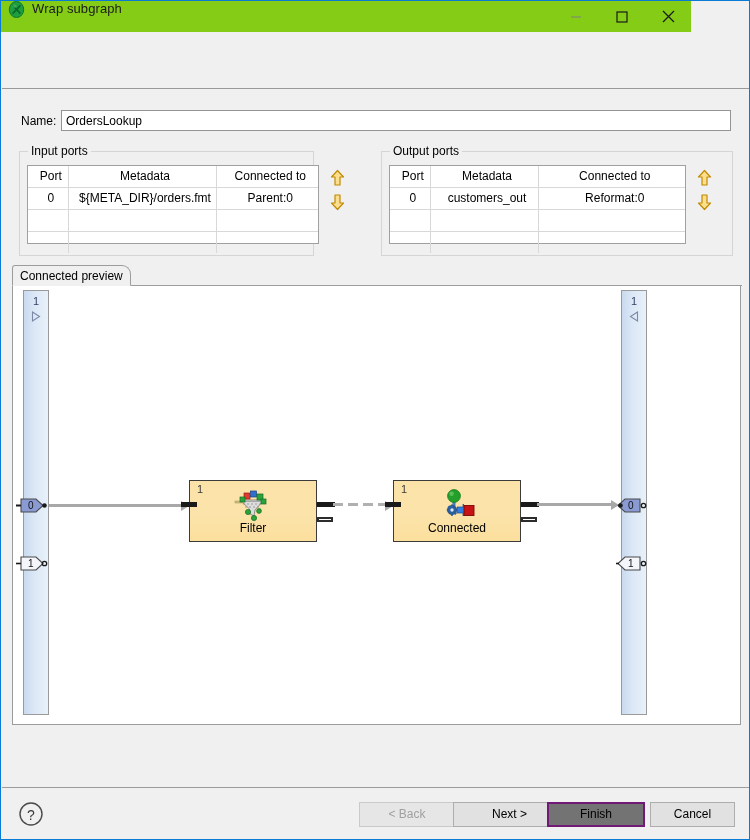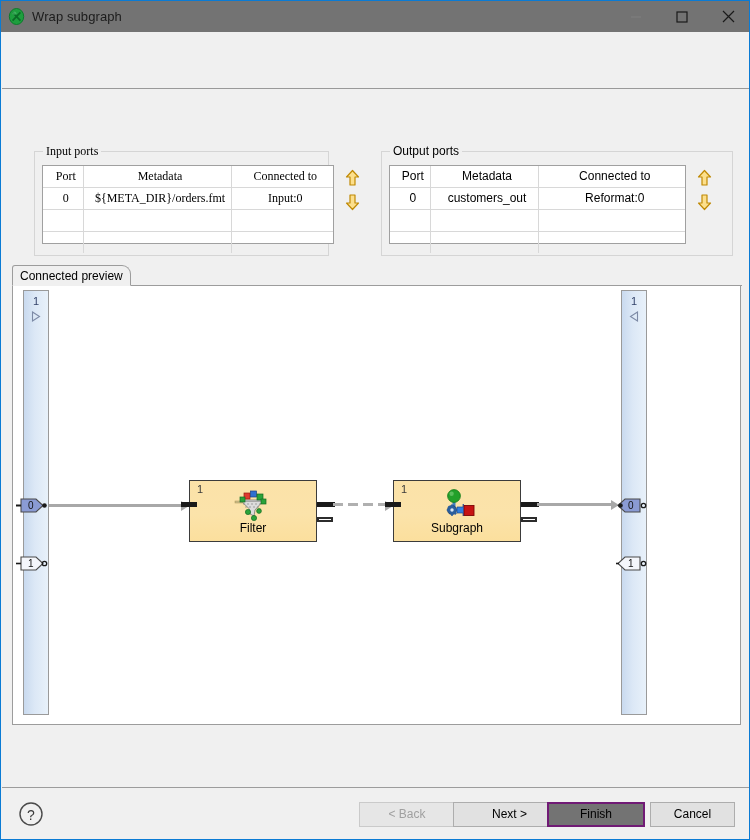--- a/index.html
+++ b/index.html
@@ -20,24 +20,24 @@
     box-sizing: border-box;
     border: 1px solid #0a7bd4;
     background: #f0f0f0;
     overflow: hidden;
   }
 
   
   .titlebar {
     position: absolute;
     left: 0; top: 0;
-    width: 750px; height: 31px;
-    background: #737373;
+    width: 690px; height: 31px;
+    background: #84cc16;
     display: flex;
-    align-items: center;
+    align-items: flex-start;
   }
   .titlebar-icon {
     margin-left: 7px;
     width: 17px; height: 17px;
     position: relative;
   }
   .title-text {
     margin-left: 7px;
     font-size: 13px;
     color: #1c1c1c;
@@ -119,21 +119,21 @@
   }
 
   
   .group {
     position: absolute;
     box-sizing: border-box;
     border: 1px solid #d5d5d5;
     top: 62px;
     height: 105px;
   }
-  .group.input { left: 32px; width: 295px; font-family: Liberation Serif, serif; }
+  .group.input { left: 17px; width: 295px; }
   .group.output { left: 379px; width: 352px; padding-left: 24px; }
   .group-title {
     position: absolute;
     top: -8px; left: 8px;
     background: #f0f0f0;
     padding: 0 3px;
     font-size: 12px;
     color: #000;
   }
   .ports-table {
@@ -394,20 +394,24 @@
             <path d="M1 1 L12 12 M12 1 L1 12" stroke="#1a1a1a" stroke-width="1.2"></path>
           </svg>
       </div>
     </div>
   </div>
 
   <div class="header-sep"></div>
 
   <div class="body-area">
 
+    <div class="name-row">
+      <span class="name-label">Name:</span>
+      <input class="name-input" type="text" value="OrdersLookup" placeholder="" style="">
+    </div>
 
     <div class="group input">
       <span class="group-title">Input ports</span>
       <div class="ports-table">
         <table class="pt">
           <colgroup>
               <col class="col-port">
               <col class="col-meta-in">
               <col>
             </colgroup>
@@ -415,21 +419,21 @@
             <tr>
               <th>Port</th>
               <th>Metadata</th>
               <th>Connected to</th>
             </tr>
           </thead>
           <tbody>
             <tr>
               <td>0</td>
               <td>${META_DIR}/orders.fmt</td>
-              <td>Input:0</td>
+              <td>Parent:0</td>
             </tr>
             <tr>
               <td></td>
               <td></td>
               <td></td>
             </tr>
             <tr>
               <td></td>
               <td></td>
               <td></td>
@@ -590,21 +594,21 @@
               <rect x="8.8" y="20" width="3" height="2"></rect>
               <rect x="16.4" y="20" width="3" height="2"></rect>
               <rect x="10" y="17" width="2.4" height="2.4" transform="rotate(-45 11.2 18.2)"></rect>
               <rect x="16" y="23" width="2.4" height="2.4" transform="rotate(-45 17.2 24.2)"></rect>
             </g>
             <circle cx="14" cy="21" r="1.7" fill="#d9e6f4"></circle>
             <path d="M19 18 L25 18 L25 15 L31 21 L25 27 L25 24 L19 24 Z" fill="#2f7ee0" stroke="#1a4c91" stroke-width="0.7"></path>
             <rect x="26" y="16.5" width="10" height="10" fill="#c61313" stroke="#7d0606" stroke-width="0.9"></rect>
           </svg>
         </div>
-        <div class="node-label">Subgraph</div>
+        <div class="node-label">Connected</div>
       </div>
 
       <div class="stub" style="left:372px; top:216px; width:16px; height:5px;"></div>
       <div class="stub" style="left:508px; top:216px; width:18px; height:5px;"></div>
       <div class="stub-hollow" style="left:508px; top:231px; width:16px; height:5px;"></div>
 
       <div class="conn solid" style="left:524px; top:217px; width:78px;"></div>
       <div class="arrowhead" style="left:598px; top:214px;"></div>
 
       <div class="port-bar right">

